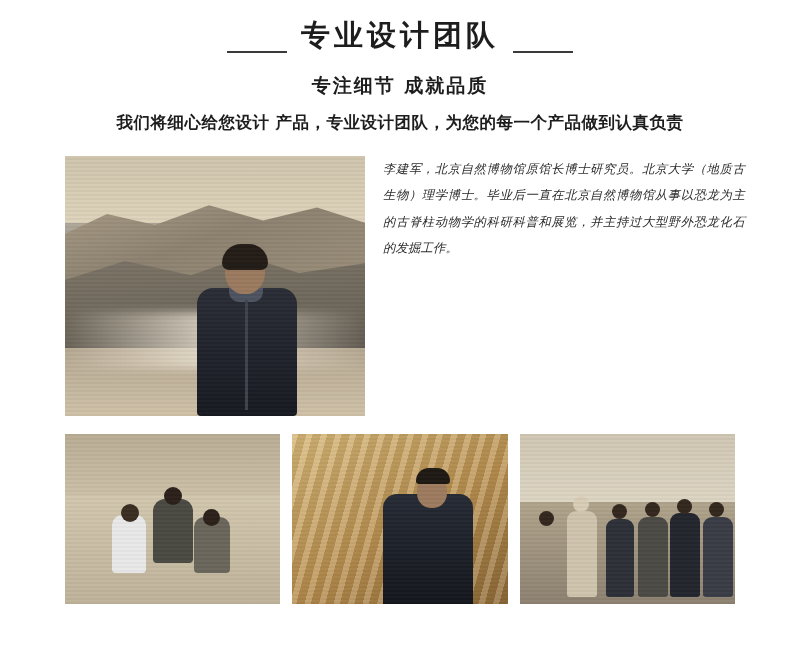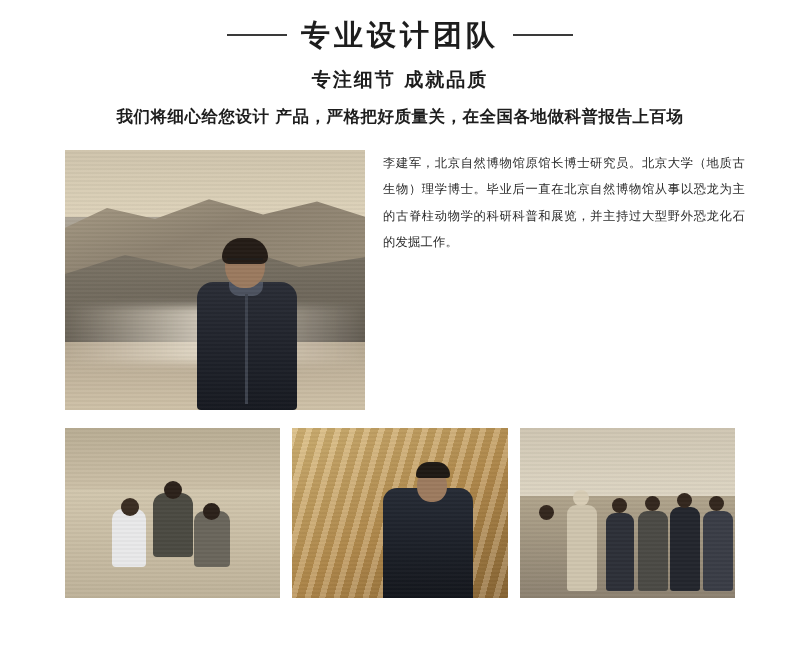--- a/index.html
+++ b/index.html
@@ -20,58 +20,59 @@
     height: 652px;
   }
 
   
   .header {
     padding-top: 18px;
     text-align: center;
   }
   .title-row {
     display: flex;
-    align-items: center;
+    align-items: flex-end;
     justify-content: center;
     gap: 14px;
   }
   .title-rule {
     width: 60px;
     height: 2px;
     background: #3a3a3a;
   }
   .main-title {
     font-size: 29px;
     font-weight: bold;
     letter-spacing: 4px;
     color: #1d1d1d;
     line-height: 1.2;
   }
   .sub-title {
-    margin-top: 14px;
+    margin-top: 20px;
     font-size: 19px;
     font-weight: bold;
     letter-spacing: 2px;
     color: #1d1d1d;
   }
   .lead-text {
     margin-top: 13px;
     font-size: 16.5px;
     font-weight: bold;
     letter-spacing: 0.5px;
     color: #1d1d1d;
   }
 
   
   .upper {
     display: flex;
     margin-top: 22px;
     padding-left: 65px;
     padding-right: 55px;
     gap: 18px;
+    font-style: italic;
   }
 
   .portrait {
     position: relative;
     width: 300px;
     height: 260px;
     flex: 0 0 300px;
     overflow: hidden;
     background: linear-gradient(#b9b2a4, #8d8375);
   }
@@ -207,21 +208,21 @@
 
 <div class="page">
 
   <div class="header">
     <div class="title-row">
       <span class="title-rule"></span>
       <span class="main-title">专业设计团队</span>
       <span class="title-rule"></span>
     </div>
     <div class="sub-title">专注细节 成就品质</div>
-    <div class="lead-text">我们将细心给您设计 产品，严格把好质量关，在全国各地做科普报告上百场</div>
+    <div class="lead-text">我们将细心给您设计 产品，专业设计团队，为您的每一个产品做到认真负责</div>
   </div>
 
   <div class="upper">
 
     <div class="portrait">
       <div class="sky"></div>
       <div class="hill-far"></div>
       <div class="hill-mid"></div>
       <div class="ground"></div>
       <div class="dust"></div>

